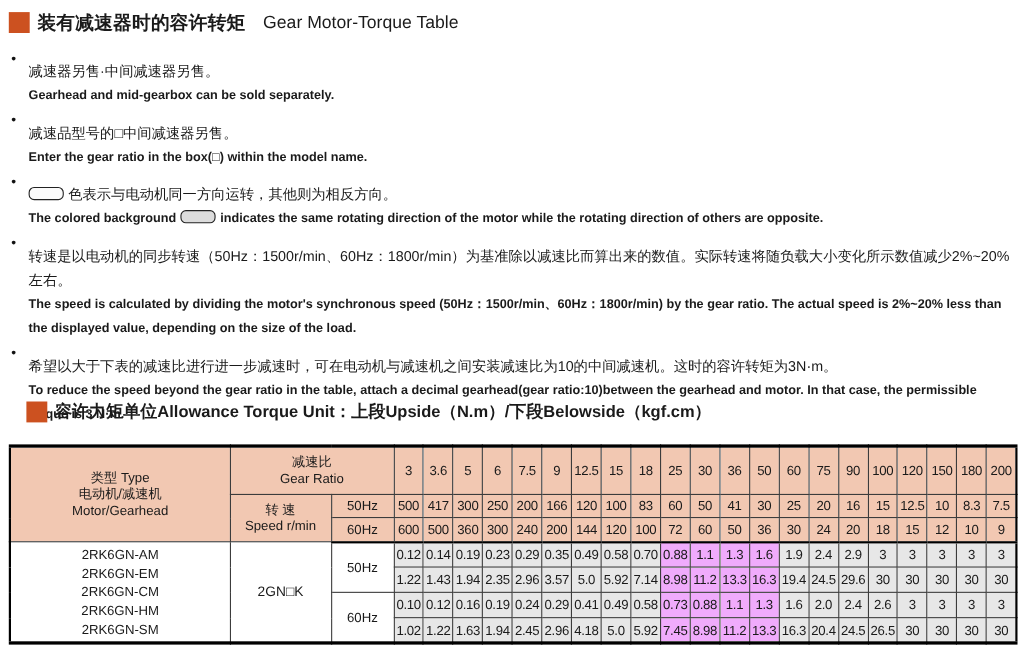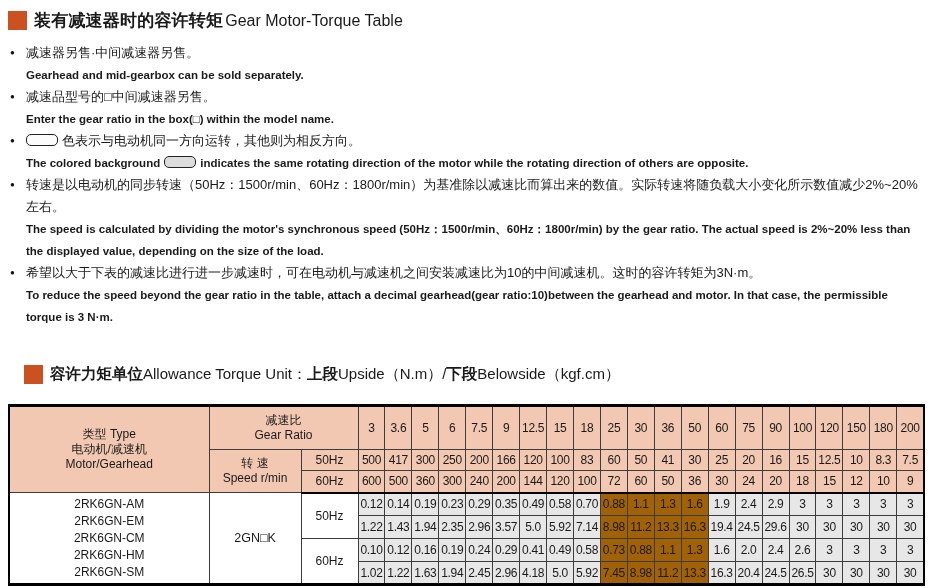--- a/index.html
+++ b/index.html
@@ -7,29 +7,29 @@
     width:934px;height:588px;position:relative;overflow:hidden;
     background:#ffffff;color:#1a1a1a;
     font-family:"Liberation Sans","DejaVu Sans",sans-serif;
   }
   
   .sec-title{position:absolute;left:8px;display:flex;align-items:center;white-space:nowrap;}
   .sec1{top:9px;}
   .sec2{top:364px;margin-left:16px;}
   .sq{width:19px;height:19px;background:#cc5120;flex:none;margin-right:7px;}
   .t-cn{font-weight:bold;font-size:17px;letter-spacing:0.2px;}
-  .t-en{font-size:16px;margin-left:2px;}
+  .t-en{font-size:16px;margin-left:16px;}
   .sec2 .seg-b{font-weight:bold;font-size:15.5px;}
-  .sec2 .seg-r{font-weight:normal;font-size:15px;}
+  .sec2 .seg-r{font-weight:bold;font-size:15px;}
 
   
   .notes{position:absolute;top:42px;left:10px;width:916px;list-style:none;margin:0;padding:0;}
   .note{display:flex;}
   .dot{flex:none;width:16px;font-size:8px;line-height:22px;color:#111;}
-  .ntext{flex:1;}
+  .ntext{flex:1;margin-top:12px;}
   .cn{font-size:13px;line-height:22px;}
   .en{font-size:11.5px;line-height:22px;font-weight:bold;}
   .swatch{display:inline-block;width:30px;height:10px;border:1.5px solid #222;border-radius:5px;vertical-align:-1px;margin:0 4px;}
   .swatch.light{background:#fbfbfb;}
   .swatch.gray{background:#dcdcdc;}
 
   
   .ttable{
     position:absolute;top:404px;left:8px;width:917px;
     border-collapse:collapse;table-layout:fixed;
@@ -41,21 +41,21 @@
   tr.row-50{height:21px;margin-left:11px;}
   tr.row-60{height:22px;}
   tr.brow{height:23px;margin-left:11px;}
   tr.row-60 td{border-bottom:2px solid #000;}
   .hc{background:#f2c8b2;font-size:12px;}
   .hc .l1{line-height:15px;}
   .typecell div{line-height:15px;font-size:12px;}
   .num{font-size:12px;letter-spacing:-0.3px;}
   .bc{background:#ffffff;font-size:12px;}
   .gcell{background:#e7e7e7;}
-  .wcell{background:#a16207;}
+  .wcell{background:#f0abfc;}
   .motors div{line-height:17px;font-size:12px;}
   .gearhead{font-size:12.5px;}
 </style>
 </head>
 <body>
 
 <div class="sec-title sec1">
   <span class="sq"></span>
   <span class="t-cn">装有减速器时的容许转矩</span>
   <span class="t-en">Gear Motor-Torque Table</span>

